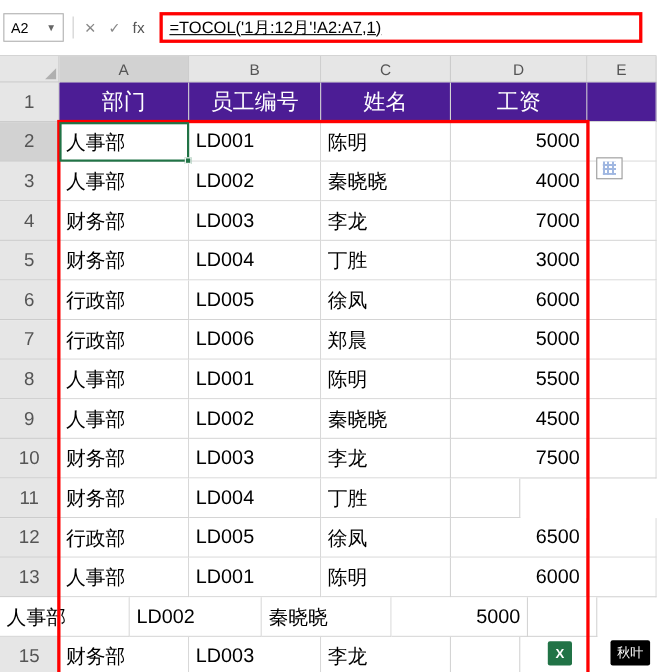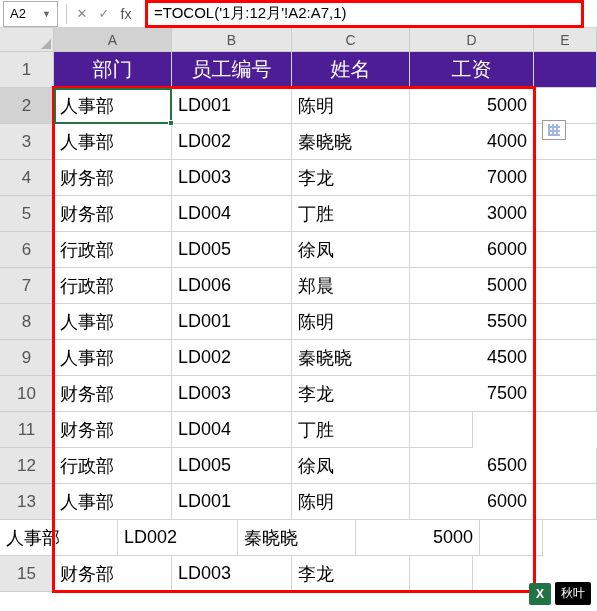--- a/index.html
+++ b/index.html
@@ -11,21 +11,21 @@
       font-family: "Microsoft YaHei", "SimSun", Arial, sans-serif;
       background: #fff;
       width: 597px;
       height: 611px;
       overflow: hidden;
       position: relative;
     }
     .formula-bar {
       display: flex;
       align-items: center;
-      height: 28px;
+      height: 51px;
       border-bottom: 1px solid #d4d4d4;
       background: #fff;
       padding: 2px 3px;
     }
     .name-box {
       width: 55px;
       height: 26px;
       border: 1px solid #b0b0b0;
       background: #fff;
       padding: 2px 6px;
@@ -62,20 +62,21 @@
       flex: 1;
       height: 28px;
       border: 3px solid #ff0000;
       background: #fff;
       padding: 2px 6px;
       font-size: 15px;
       display: flex;
       align-items: center;
       margin-left: 8px;
       margin-right: 10px;
+      text-decoration: underline;
     }
     .grid-container {
       position: relative;
     }
     .col-headers {
       display: flex;
       height: 24px;
       background: #e6e6e6;
     }
     .corner-cell {
@@ -217,20 +218,21 @@
       align-items: center;
       justify-content: center;
       border-radius: 2px;
     }
     .wm-text {
       background: #000;
       color: #fff;
       font-size: 12px;
       padding: 3px 6px;
       border-radius: 2px;
+      margin-left: 31px;
     }
   </style>
 </head>
 <body>
 
 <div class="formula-bar">
   <div class="name-box">
     <span>A2</span>
     <span class="name-box-dropdown">▼</span>
   </div>

